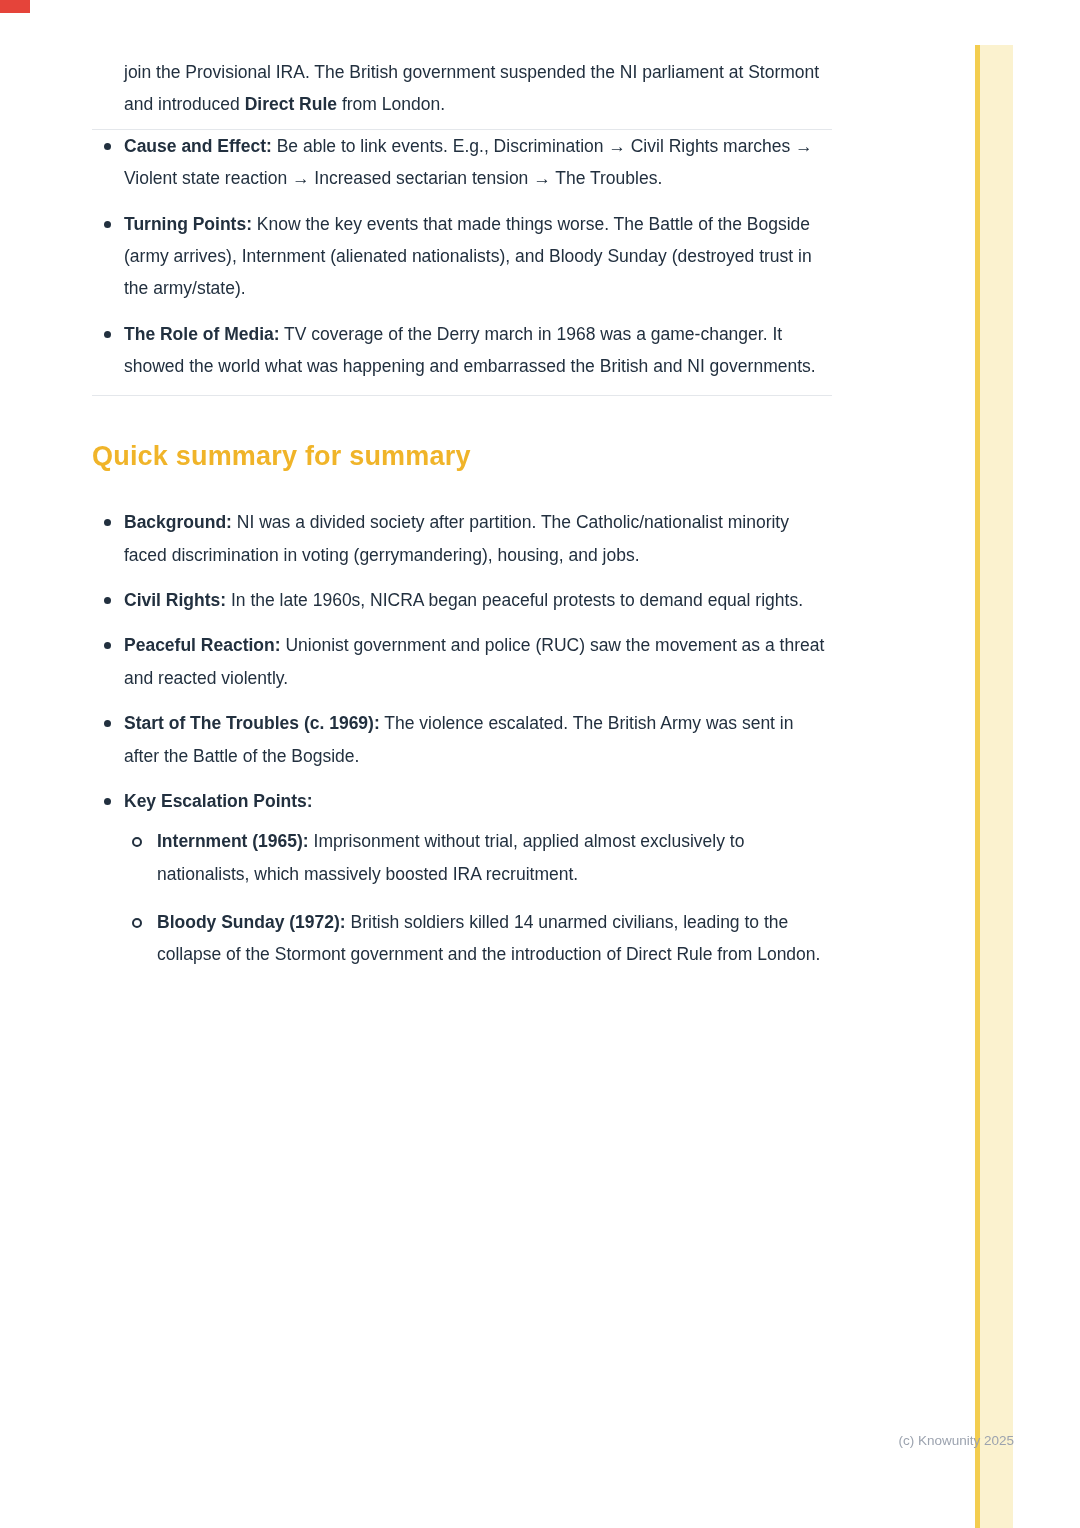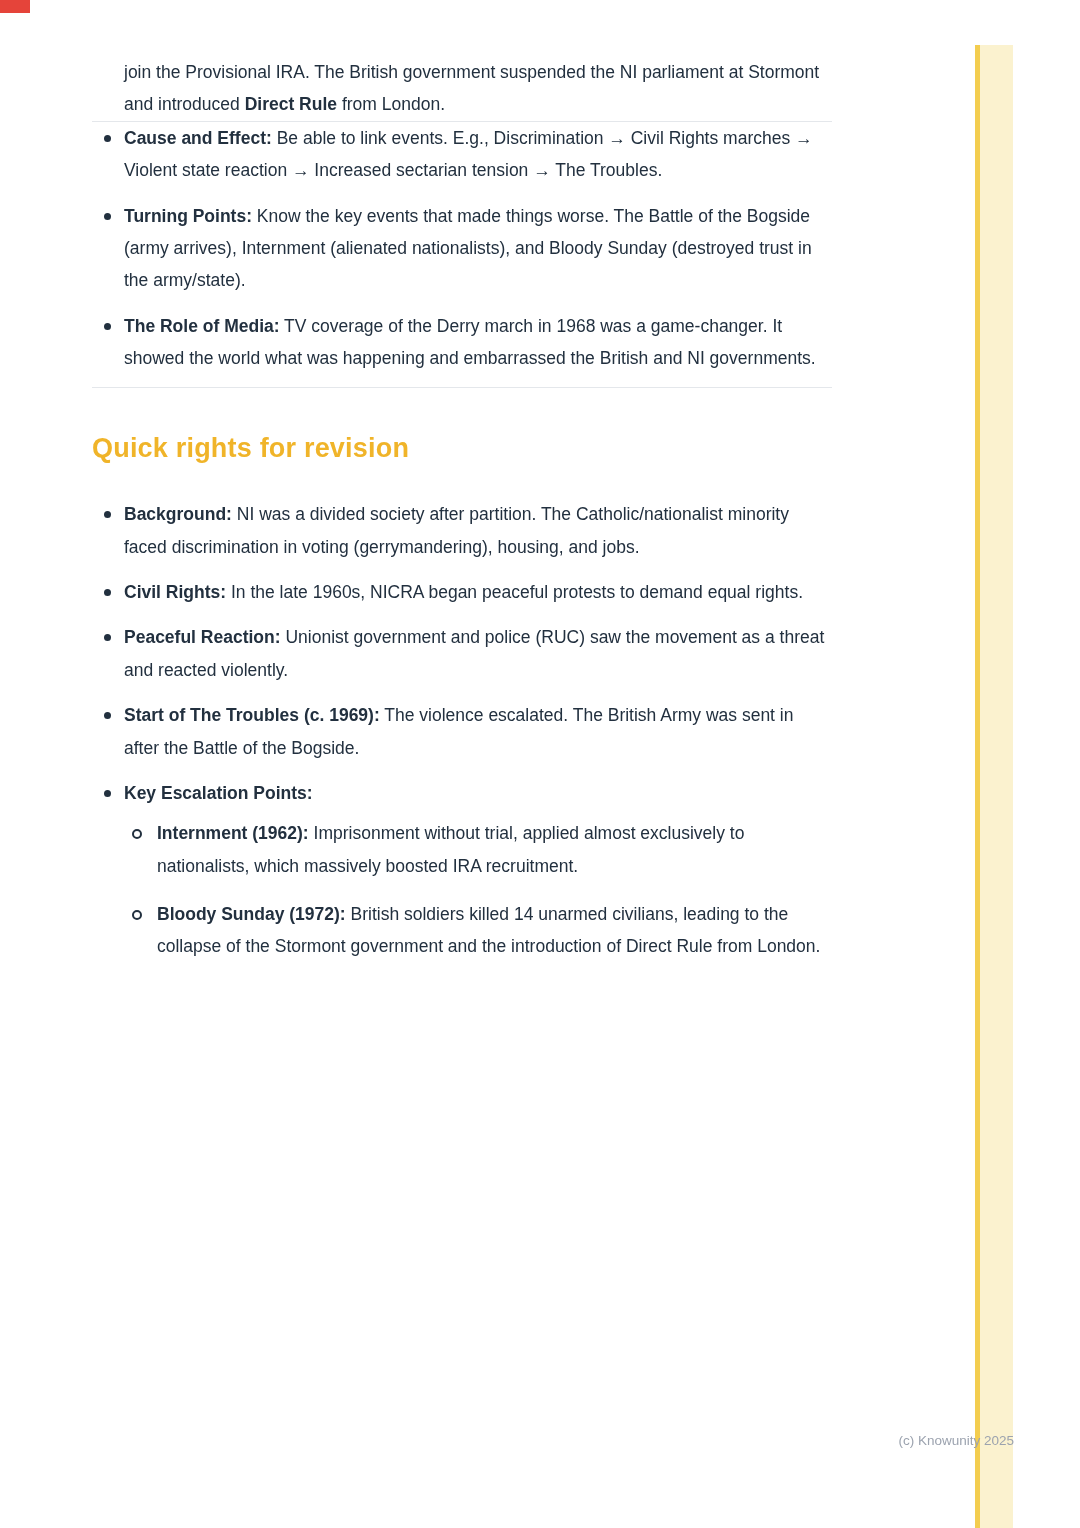--- a/index.html
+++ b/index.html
@@ -41,21 +41,21 @@
     position: absolute;
     top: 0; left: 92px;
     width: 740px;
     padding-top: 56px;
     font-size: 17.5px;
     line-height: 1.85;
   }
 
   .intro {
     margin-left: 32px;
-    margin-bottom: 0;
+    margin-bottom: 8px;
   }
 
   strong, .lbl { font-weight: 700; }
 
   hr.divider {
     border: none;
     border-top: 1px solid #E4E7EB;
     margin: 0;
   }
   .divider-1 { margin-top: 30px; }
@@ -131,31 +131,31 @@
 
 
     <ul class="bullets">
       <li><span class="lbl">Cause and Effect:</span><span> Be able to link events. E.g., Discrimination → Civil Rights marches → Violent state reaction → Increased sectarian tension → The Troubles.</span></li>
       <li><span class="lbl">Turning Points:</span><span> Know the key events that made things worse. The Battle of the Bogside (army arrives), Internment (alienated nationalists), and Bloody Sunday (destroyed trust in the army/state).</span></li>
       <li><span class="lbl">The Role of Media:</span><span> TV coverage of the Derry march in 1968 was a game-changer. It showed the world what was happening and embarrassed the British and NI governments.</span></li>
     </ul>
 
     <hr class="divider divider-2">
 
-    <h2 class="heading">Quick rights for revision</h2>
+    <h2 class="heading">Quick summary for summary</h2>
 
     <ul class="bullets">
       <li><span class="lbl">Background:</span><span> NI was a divided society after partition. The Catholic/nationalist minority faced discrimination in voting (gerrymandering), housing, and jobs.</span></li>
       <li><span class="lbl">Civil Rights:</span><span> In the late 1960s, NICRA began peaceful protests to demand equal rights.</span></li>
       <li><span class="lbl">Peaceful Reaction:</span><span> Unionist government and police (RUC) saw the movement as a threat and reacted violently.</span></li>
       <li><span class="lbl">Start of The Troubles (c. 1969):</span><span> The violence escalated. The British Army was sent in after the Battle of the Bogside.</span></li>
       <li>
         <span class="lbl">Key Escalation Points:</span><span></span>
         <ul class="subbullets">
-          <li><span class="lbl">Internment (1962):</span><span> Imprisonment without trial, applied almost exclusively to nationalists, which massively boosted IRA recruitment.</span></li>
+          <li><span class="lbl">Internment (1965):</span><span> Imprisonment without trial, applied almost exclusively to nationalists, which massively boosted IRA recruitment.</span></li>
           <li><span class="lbl">Bloody Sunday (1972):</span><span> British soldiers killed 14 unarmed civilians, leading to the collapse of the Stormont government and the introduction of Direct Rule from London.</span></li>
         </ul>
       </li>
     </ul>
 
   </div>
 
   <div class="footer">(c) Knowunity 2025</div>
 
 </div>

